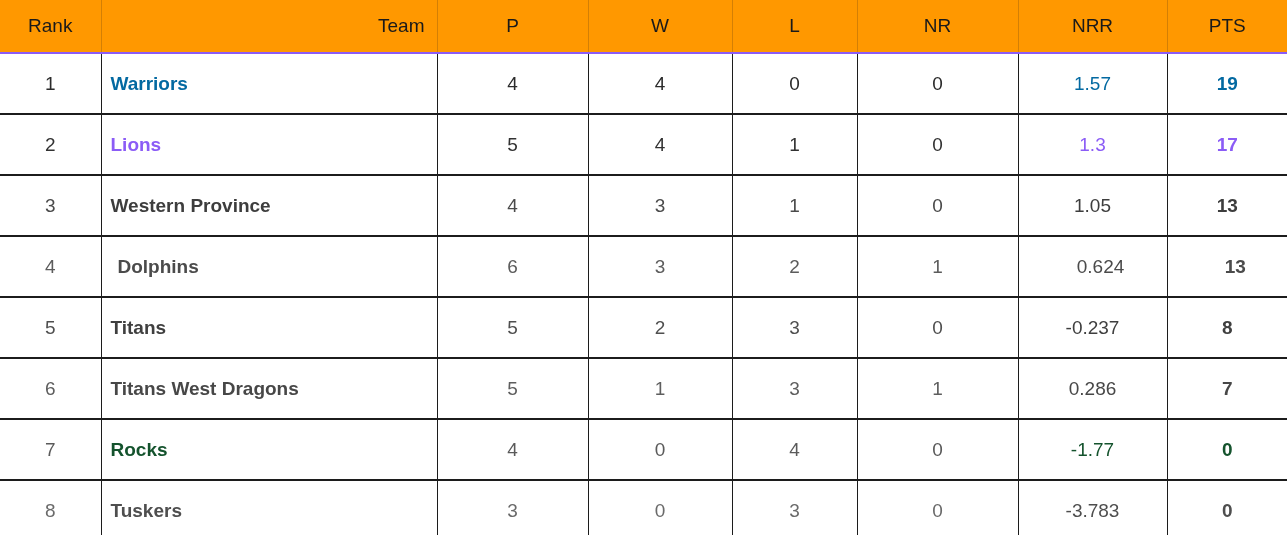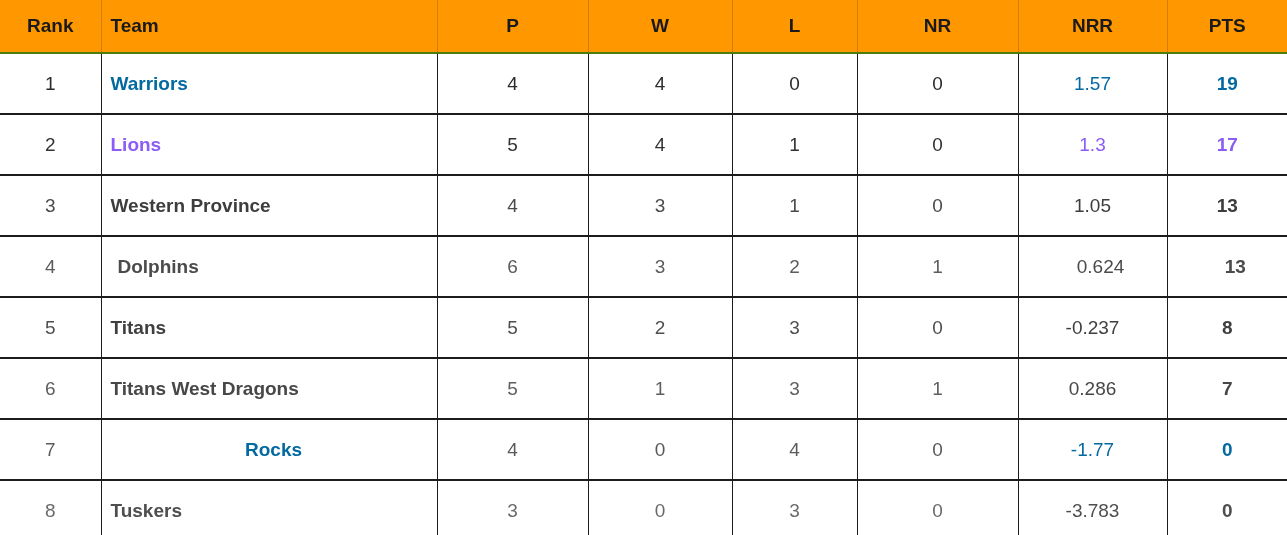--- a/index.html
+++ b/index.html
@@ -32,30 +32,30 @@
   col.c-pts  { width: 120px; }
 
   
   thead tr {
     height: 53px;
   }
   thead th {
     background: #ff9800;
     color: #1a1a1a;
     font-size: 19px;
-    font-weight: bold;
+    font-weight: normal;
     text-align: center;
     padding: 12px;
     border-right: 1px solid #d37f05;
-    border-bottom: 2px solid #4d7c0f;
+    border-bottom: 2px solid #8b5cf6;
     box-sizing: border-box;
     white-space: nowrap;
   }
   thead th.th-team {
-    text-align: left;
+    text-align: right;
     padding-left: 9px;
   }
   thead th.th-pts {
     border-right: none;
   }
 
   
   tbody tr {
     height: 61px;
   }
@@ -98,21 +98,21 @@
   .tone-3 .td-rank, .tone-3 .td-num { color: #5c5c5c; }
   .tone-3 .td-team, .tone-3 .td-nrr, .tone-3 .td-pts { color: #4b4b4b; padding-left: 16px; }
 
   .tone-4 .td-rank, .tone-4 .td-num { color: #4f4f4f; }
   .tone-4 .td-team, .tone-4 .td-nrr, .tone-4 .td-pts { color: #3f3f3f; margin-top: 45px; }
 
   .tone-5 .td-rank, .tone-5 .td-num { color: #5e5e5e; }
   .tone-5 .td-team, .tone-5 .td-nrr, .tone-5 .td-pts { color: #474747; }
 
   .tone-6 .td-rank, .tone-6 .td-num { color: #5a5a5a; }
-  .tone-6 .td-team, .tone-6 .td-nrr, .tone-6 .td-pts { color: #0369a1; text-align: center; }
+  .tone-6 .td-team, .tone-6 .td-nrr, .tone-6 .td-pts { color: #14532d; }
 
   .tone-7 .td-rank, .tone-7 .td-num { color: #6a6a6a; }
   .tone-7 .td-team, .tone-7 .td-nrr, .tone-7 .td-pts { color: #4e4e4e; }
 </style>
 </head>
 <body>
 
 <table id="standings-table">
   <colgroup>
     <col class="c-rank">

